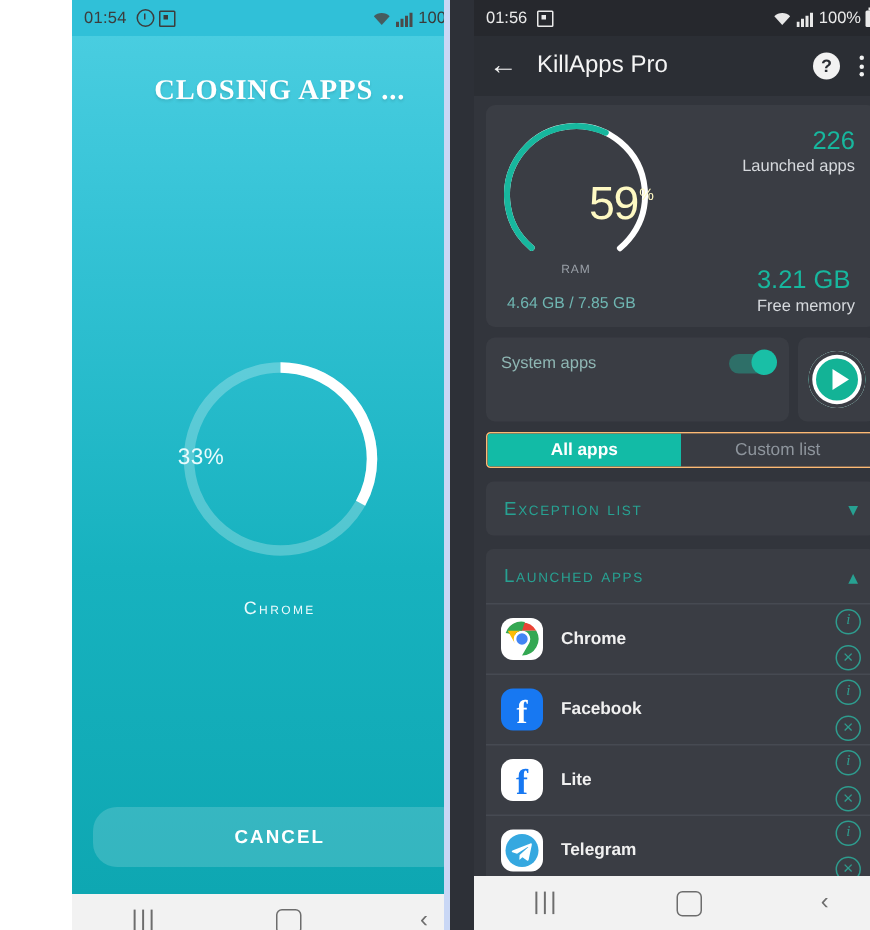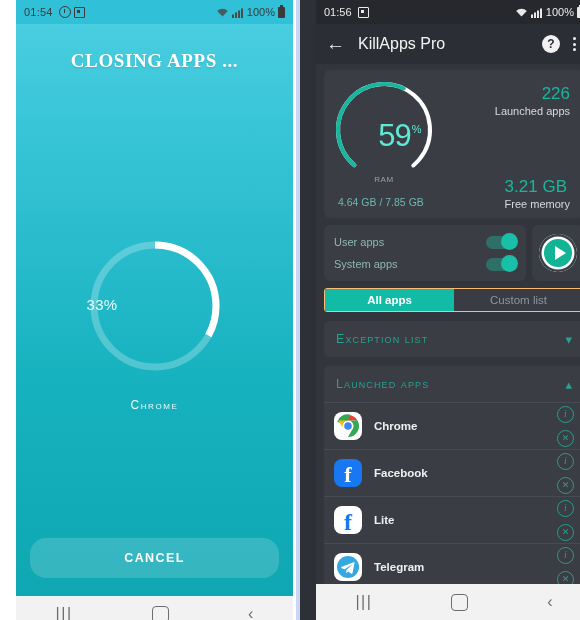--- a/index.html
+++ b/index.html
@@ -1,21 +1,21 @@
 <!DOCTYPE html>
 <html><head>
 <meta charset="utf-8">
 <style>
   html,body{margin:0;padding:0;background:#ffffff;}
   body{width:580px;height:620px;font-family:"Liberation Sans",sans-serif;overflow:hidden;}
   .stage{position:relative;width:580px;height:620px;background:#ffffff;}
 
   
   .phone{position:absolute;top:0;height:620px;overflow:hidden;}
-  .phone-left{left:16px;width:277px;}
+  .phone-left{left:0;width:277px;padding-left:48px;}
   .phone-right{left:296px;width:284px;background:#c9d7f5;}
 
   
   .l-status{height:24px;background:#30c0d8;display:flex;align-items:center;
             padding:0 8px;box-sizing:border-box;color:#3a3a3a;font-size:11px;}
   .l-status .time{font-size:11px;letter-spacing:.2px;color:#3c3c3c;}
   .l-status .sicons{display:flex;align-items:center;gap:3px;margin-left:6px;}
   .l-status .right{margin-left:auto;display:flex;align-items:center;gap:3px;}
   .tiny-sq{width:9px;height:9px;border:1.4px solid #3c3c3c;border-radius:1px;
            display:inline-block;position:relative;}
@@ -75,22 +75,22 @@
            justify-content:center;}
   .dots{width:16px;display:flex;flex-direction:column;align-items:center;gap:2.5px;margin-left:6px;}
   .dots i{width:3px;height:3px;background:#f2f2f2;border-radius:50%;display:block;}
 
   .r-scroll{position:relative;height:520px;background:#32353c;padding:6px 8px 0;
             box-sizing:border-box;overflow:hidden;}
 
   .card{background:#3a3d44;border-radius:6px;}
   .ram-card{height:148px;position:relative;padding:6px;box-sizing:border-box;}
   .gauge{position:absolute;left:10px;top:6px;width:118px;height:132px;}
-  .gauge .num{position:absolute;left:15px;width:100px;top:42px;text-align:center;
-              color:#5eead4;font-size:31px;font-weight:300;letter-spacing:-1px;}
+  .gauge .num{position:absolute;left:0;width:100px;top:42px;text-align:right;
+              color:#fef9c3;font-size:31px;font-weight:300;letter-spacing:-1px;}
   .gauge .num sup{font-size:11px;vertical-align:super;position:relative;top:-2px;left:1px;}
   .gauge .ramlbl{position:absolute;left:0;width:100px;top:99px;text-align:center;
                  color:#9aa0a8;font-size:8px;letter-spacing:.6px;}
   .ram-sub{position:absolute;left:14px;bottom:10px;color:#6fb6b2;font-size:10.5px;}
   .stat-top{position:absolute;right:14px;top:14px;text-align:right;}
   .stat-bot{position:absolute;right:14px;bottom:8px;text-align:left;}
   .stat-val{color:#17b79e;font-size:17px;}
   .stat-lbl{color:#d6d9dd;font-size:11px;margin-top:1px;}
 
   .toggles-row{display:flex;gap:6px;margin-top:7px;}
@@ -249,26 +249,20 @@
           </div>
           <div class="stat-bot">
             <div class="stat-val">3.21 GB</div>
             <div class="stat-lbl">Free memory</div>
           </div>
         </div>
 
         <div class="toggles-row">
           <div class="tog-card">
             <div class="tog-line">
-              <span class="tog-lbl">User apps</span>
-              <span class="switch">
-                  <i></i>
-                </span>
-            </div>
-            <div class="tog-line">
               <span class="tog-lbl">System apps</span>
               <span class="switch">
                   <i></i>
                 </span>
             </div>
           </div>
           <div class="play-card">
             <div class="play-btn">
                 <div class="play-tri"></div>
               </div>

